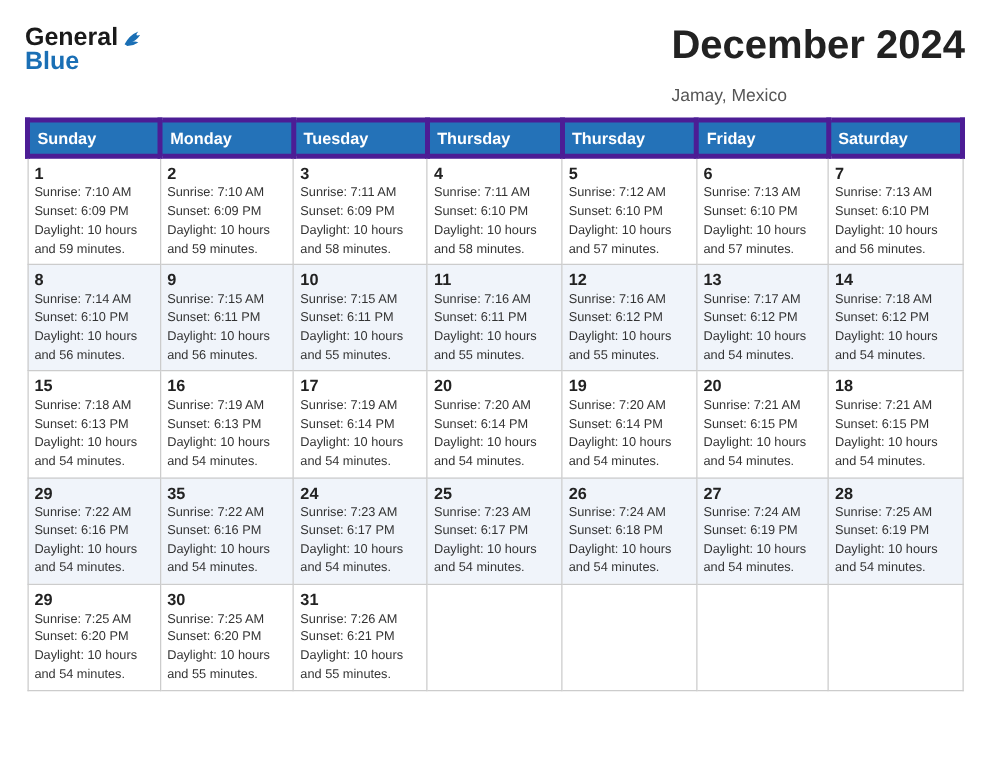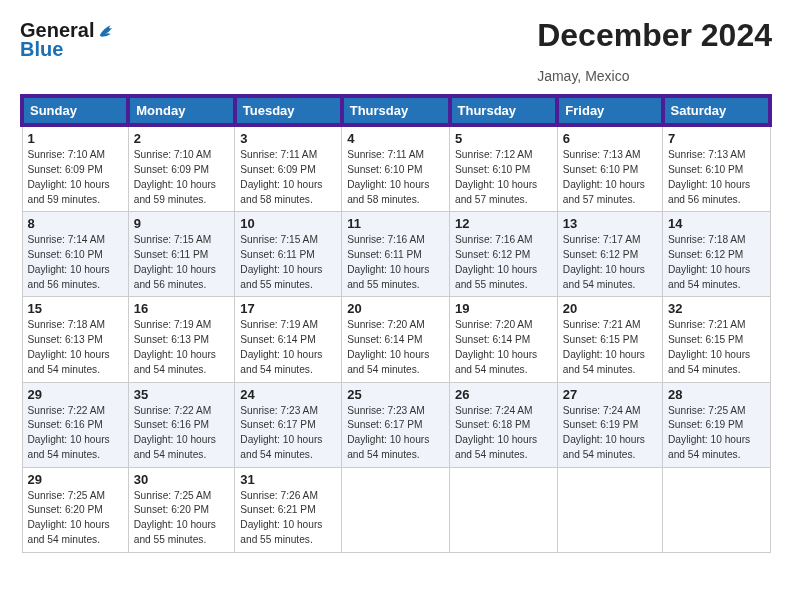--- a/index.html
+++ b/index.html
@@ -161,21 +161,21 @@
           <td><span class="day-num">16</span>
 <span class="day-info">Sunrise: 7:19 AM<br>Sunset: 6:13 PM<br>Daylight: 10 hours<br>and 54 minutes.</span></td>
           <td><span class="day-num">17</span>
 <span class="day-info">Sunrise: 7:19 AM<br>Sunset: 6:14 PM<br>Daylight: 10 hours<br>and 54 minutes.</span></td>
           <td><span class="day-num">20</span>
 <span class="day-info">Sunrise: 7:20 AM<br>Sunset: 6:14 PM<br>Daylight: 10 hours<br>and 54 minutes.</span></td>
           <td><span class="day-num">19</span>
 <span class="day-info">Sunrise: 7:20 AM<br>Sunset: 6:14 PM<br>Daylight: 10 hours<br>and 54 minutes.</span></td>
           <td><span class="day-num">20</span>
 <span class="day-info">Sunrise: 7:21 AM<br>Sunset: 6:15 PM<br>Daylight: 10 hours<br>and 54 minutes.</span></td>
-          <td><span class="day-num">32</span>
+          <td><span class="day-num">18</span>
 <span class="day-info">Sunrise: 7:21 AM<br>Sunset: 6:15 PM<br>Daylight: 10 hours<br>and 54 minutes.</span></td>
         </tr>
         <tr>
           <td><span class="day-num">29</span>
 <span class="day-info">Sunrise: 7:22 AM<br>Sunset: 6:16 PM<br>Daylight: 10 hours<br>and 54 minutes.</span></td>
           <td><span class="day-num">35</span>
 <span class="day-info">Sunrise: 7:22 AM<br>Sunset: 6:16 PM<br>Daylight: 10 hours<br>and 54 minutes.</span></td>
           <td><span class="day-num">24</span>
 <span class="day-info">Sunrise: 7:23 AM<br>Sunset: 6:17 PM<br>Daylight: 10 hours<br>and 54 minutes.</span></td>
           <td><span class="day-num">25</span>

